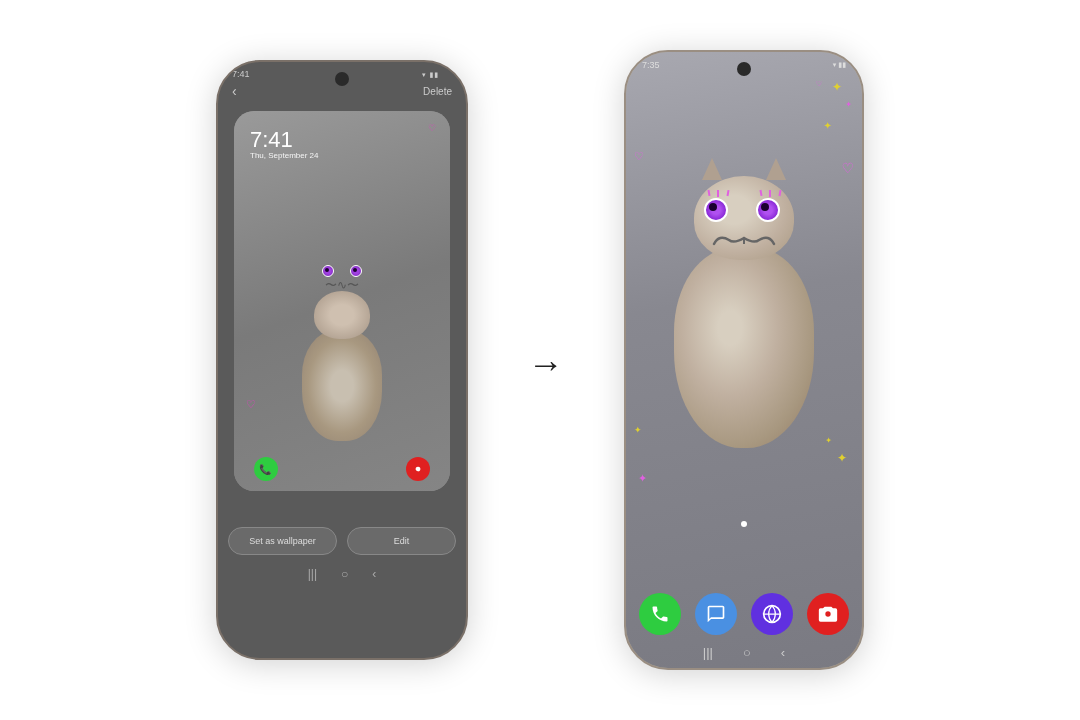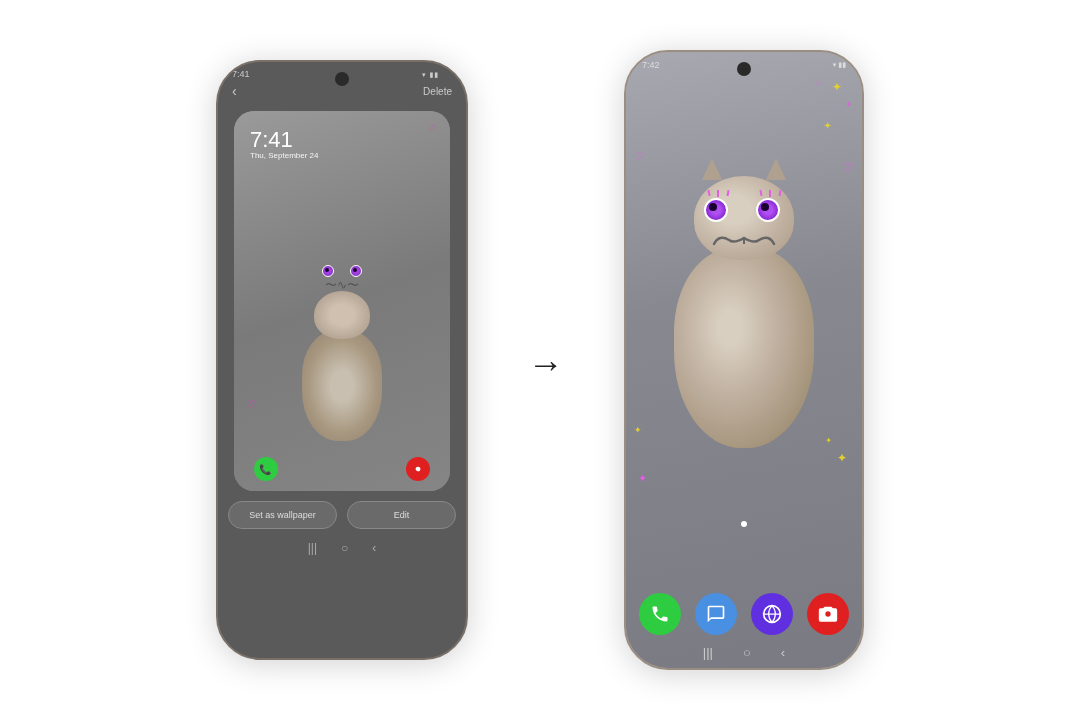--- a/index.html
+++ b/index.html
@@ -257,20 +257,21 @@
     }
 
     .phone-btn {
       flex: 1;
       padding: 8px 0;
       border-radius: 20px;
       font-size: 9px;
       text-align: center;
       cursor: pointer;
       font-weight: 500;
+      margin-top: 26px;
     }
 
     .btn-wallpaper {
       background: #6a6a6a;
       color: #ddd;
       border: 1px solid #888;
     }
 
     .btn-edit {
       background: #6a6a6a;
@@ -546,21 +547,21 @@
   <div class="arrow">→</div>
 
   <div class="phone phone-right">
     <div class="notch"></div>
     <div class="side-btn-vol"></div>
     <div class="side-btn-pwr"></div>
 
     <div class="phone-right-inner">
 
       <div class="right-status-bar">
-        <span class="time-r">7:42</span>
+        <span class="time-r">7:35</span>
         <span class="icons-r">▾ ▮▮</span>
       </div>
 
       <div class="big-cat-area">
 
         <div class="float-deco" style="top:10px;right:20px;color:#e0d030;font-size:12px;">✦</div>
         <div class="float-deco" style="top:30px;right:10px;color:#e060e0;font-size:8px;">✦</div>
         <div class="float-deco" style="top:50px;right:30px;color:#e0d030;font-size:10px;">✦</div>
         <div class="float-deco" style="top:10px;right:40px;color:#e060e0;font-size:7px;">♡</div>
         <div class="float-deco" style="top:90px;right:8px;color:#e060e0;font-size:14px;">♡</div>

